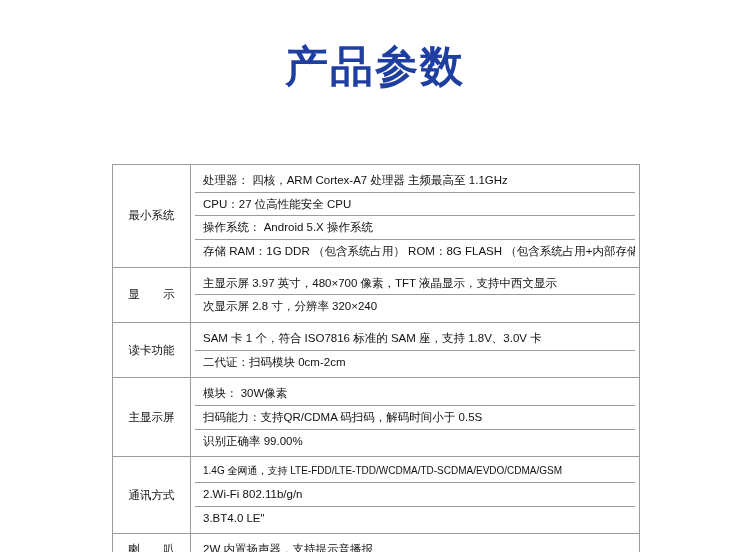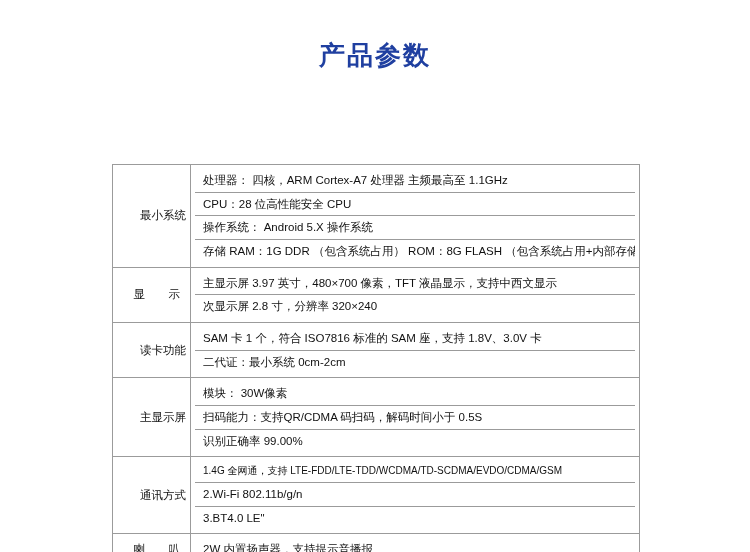--- a/index.html
+++ b/index.html
@@ -15,21 +15,21 @@
     overflow: hidden;
   }
   .page {
     position: relative;
     width: 750px;
     height: 552px;
     padding: 0;
   }
   .title {
     text-align: center;
-    font-size: 26px;
+    font-size: 43px;
     font-weight: bold;
     color: #1f3fa0;
     letter-spacing: 2px;
     margin-top: 38px;
     margin-bottom: 16px;
     font-family: "DejaVu Sans", "Liberation Sans", sans-serif;
   }
   .spec-wrap {
     position: absolute;
     left: 112px;
@@ -43,21 +43,21 @@
     table-layout: fixed;
   }
   table.spec td {
     border: 1px solid #9b9b9b;
     padding: 4px;
     vertical-align: middle;
     margin-top: 45px;
   }
   td.label {
     width: 78px;
-    text-align: right;
+    text-align: center;
     font-size: 11.5px;
     color: #111;
     padding: 2px 2px;
     line-height: 1.5;
   }
   td.label .lbl {
     display: block;
     letter-spacing: 0px;
   }
   td.label.spaced .lbl {
@@ -87,41 +87,41 @@
 
   <div class="spec-wrap">
     <table class="spec">
       <tbody>
           <tr>
             <td class="label">
               <span class="lbl">最小系统</span>
             </td>
             <td class="rows">
               <div class="row">处理器：  四核，ARM Cortex-A7 处理器 主频最高至 1.1GHz</div>
-              <div class="row">CPU：28 位高性能安全 CPU</div>
+              <div class="row">CPU：27 位高性能安全 CPU</div>
               <div class="row">操作系统：  Android 5.X 操作系统</div>
               <div class="row">存储 RAM：1G DDR （包含系统占用）  ROM：8G FLASH （包含系统占用+内部存储）</div>
             </td>
           </tr>
           <tr>
             <td class="label spaced">
               <span class="lbl">显　示</span>
             </td>
             <td class="rows">
               <div class="row">主显示屏 3.97 英寸，480×700 像素，TFT 液晶显示，支持中西文显示</div>
               <div class="row">次显示屏 2.8 寸，分辨率 320×240</div>
             </td>
           </tr>
           <tr>
             <td class="label">
               <span class="lbl">读卡功能</span>
             </td>
             <td class="rows">
               <div class="row">SAM 卡 1 个，符合 ISO7816 标准的 SAM 座，支持 1.8V、3.0V 卡</div>
-              <div class="row">二代证：最小系统 0cm-2cm</div>
+              <div class="row">二代证：扫码模块 0cm-2cm</div>
             </td>
           </tr>
           <tr>
             <td class="label">
               <span class="lbl">主显示屏</span>
             </td>
             <td class="rows">
               <div class="row">模块：  30W像素</div>
               <div class="row">扫码能力：支持QR/CDMA 码扫码，解码时间小于 0.5S</div>
               <div class="row">识别正确率 99.00%</div>

